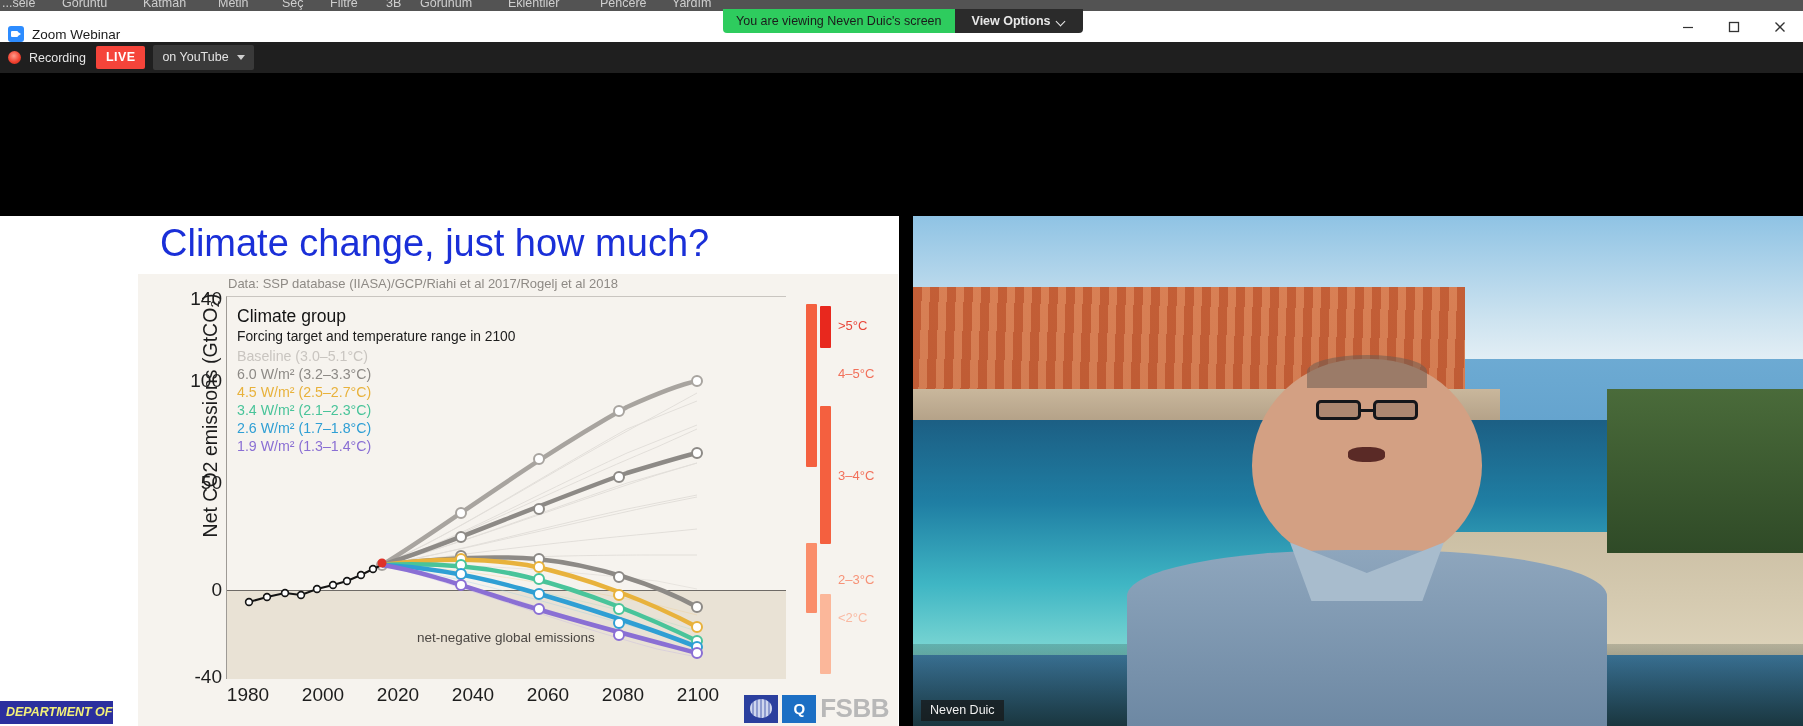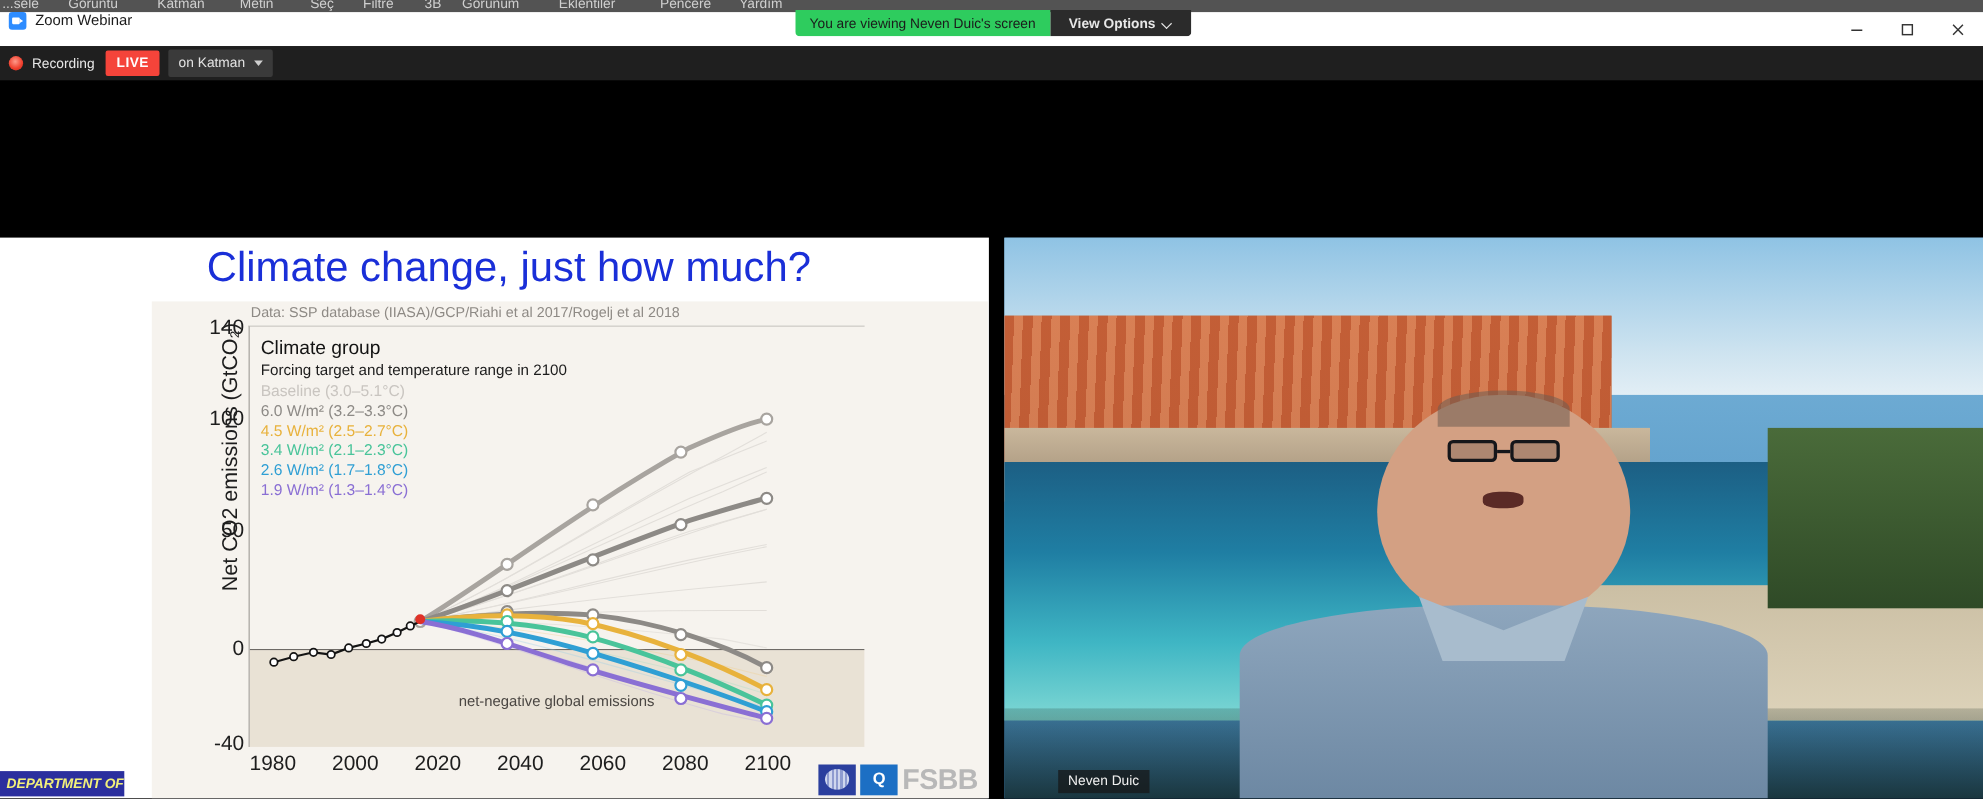--- a/index.html
+++ b/index.html
@@ -18,21 +18,21 @@
   }
   .os-menu .mi {
     position: absolute; top: -4px;
     color: #cfcfcf; font-size: 12.5px; white-space: nowrap;
   }
 
   
   .titlebar {
     position: absolute; top: 11px; left: 0; width: 1803px; height: 31px;
     background: #ffffff;
-    display: flex; align-items: flex-start;
+    display: flex; align-items: flex-end;
   }
   .zoom-logo {
     width: 16px; height: 16px; margin-left: 8px; margin-right: 8px;
     background: #2d8cff; border-radius: 3px;
     position: relative; flex: 0 0 auto;
   }
   .zoom-logo::after {
     content: ""; position: absolute; left: 3px; top: 5px;
     width: 7px; height: 6px; background: #fff; border-radius: 1px;
   }
@@ -126,21 +126,21 @@
   }
 
   
   .slide {
     position: absolute; left: 0; top: 143px;
     width: 899px; height: 510px;
     background: #ffffff; overflow: hidden;
   }
   .slide-title {
     position: absolute; left: 160px; top: 6px;
-    color: #1a2fd8; font-size: 38px; white-space: nowrap; margin-left: 28px;
+    color: #1a2fd8; font-size: 38px; white-space: nowrap;
   }
   .dept-band {
     position: absolute; left: 0; bottom: 2px;
     background: #2b2f9e; color: #f2f07a;
     font-style: italic; font-weight: bold; font-size: 12.5px;
     padding: 4px 6px 5px 6px; white-space: nowrap;
     overflow: hidden; max-width: 113px;
   }
 
   
@@ -266,21 +266,20 @@
               border-radius:46% 46% 0 0 / 26% 26% 0 0; }
   .collar   { position:absolute; left:34%; top:50%; width:32%; height:16%;
               background:#a8bccd; transform: rotate(0deg);
               clip-path: polygon(0 0, 50% 52%, 100% 0, 86% 100%, 14% 100%); }
 
   .namebar {
     position: absolute; left: 8px; bottom: 5px;
     background: rgba(22,22,22,.72); color: #f0f0f0;
     font-size: 12.5px; padding: 3px 9px 4px; border-radius: 0;
     white-space: nowrap;
-    margin-left: 41px;
   }
 </style>
 </head>
 <body>
 
 <div id="root">
 
   <div class="os-menu">
     <span class="mi" style="left:2px">...sele</span>
     <span class="mi" style="left:62px">Görüntü</span>
@@ -326,21 +325,21 @@
       <span class="chev"></span>
     </div>
   </div>
 
   <div class="toolbar">
     <div class="rec-group">
       <span class="rec-dot"></span>
       <span class="rec-label">Recording</span>
       <span class="live-badge">LIVE</span>
       <span class="yt-group">
-        <span>on Katman</span>
+        <span>on YouTube</span>
         <span class="caret-down"></span>
       </span>
     </div>
     <div class="expand-btn">
       <svg width="17" height="17" viewBox="0 0 17 17">
         <path d="M10 2 h5 v5" fill="none" stroke="#d8d8d8" stroke-width="1.5"></path>
         <path d="M15 2 L9.5 7.5" stroke="#d8d8d8" stroke-width="1.5"></path>
         <path d="M7 15 H2 v-5" fill="none" stroke="#d8d8d8" stroke-width="1.5"></path>
         <path d="M2 15 L7.5 9.5" stroke="#d8d8d8" stroke-width="1.5"></path>
       </svg>
@@ -469,20 +468,33 @@
             <div class="lg-item" style="color:#8d8a86">6.0 W/m² (3.2–3.3°C)</div>
             <div class="lg-item" style="color:#e8b23c">4.5 W/m² (2.5–2.7°C)</div>
             <div class="lg-item" style="color:#49c49a">3.4 W/m² (2.1–2.3°C)</div>
             <div class="lg-item" style="color:#2f9fd4">2.6 W/m² (1.7–1.8°C)</div>
             <div class="lg-item" style="color:#8a6fd4">1.9 W/m² (1.3–1.4°C)</div>
           </div>
 
           <div class="netneg">net-negative global emissions</div>
         </div>
 
+        <div class="tbands">
+          <div class="tband" style="left:22px;top:10px;height:42px;background:#e8281e"></div>
+          <div class="tband" style="left:8px; top:8px; height:163px;background:#f4603f"></div>
+          <div class="tband" style="left:22px;top:110px;height:138px;background:#f4603f"></div>
+          <div class="tband" style="left:8px; top:247px;height:70px;background:#fa8d6a"></div>
+          <div class="tband" style="left:22px;top:298px;height:80px;background:#fbb79a"></div>
+
+          <div class="tlabel" style="left:40px;top:22px; color:#e8463a">&gt;5°C</div>
+          <div class="tlabel" style="left:40px;top:70px; color:#f2705a">4–5°C</div>
+          <div class="tlabel" style="left:40px;top:172px;color:#f2705a">3–4°C</div>
+          <div class="tlabel" style="left:40px;top:276px;color:#f79277">2–3°C</div>
+          <div class="tlabel" style="left:40px;top:314px;color:#fab9a2">&lt;2°C</div>
+        </div>
 
         <div>
           <div class="xtick" style="left:110px;top:410px">1980</div>
           <div class="xtick" style="left:185px;top:410px">2000</div>
           <div class="xtick" style="left:260px;top:410px">2020</div>
           <div class="xtick" style="left:335px;top:410px">2040</div>
           <div class="xtick" style="left:410px;top:410px">2060</div>
           <div class="xtick" style="left:485px;top:410px">2080</div>
           <div class="xtick" style="left:560px;top:410px">2100</div>
         </div>

